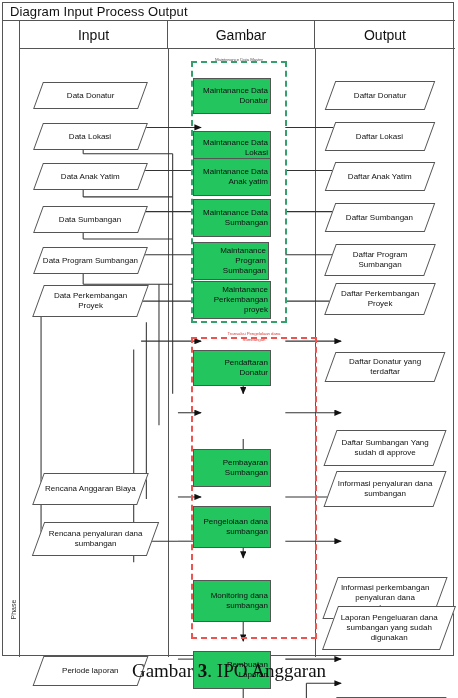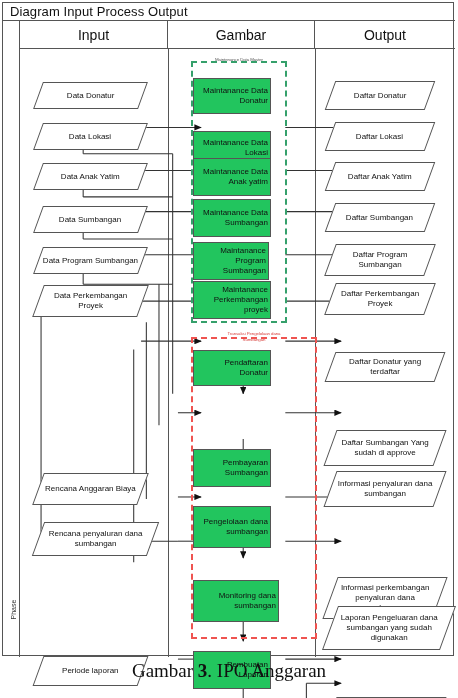--- a/index.html
+++ b/index.html
@@ -205,21 +205,21 @@
     <div class="node proc" style="left:173px;top:193px;width:76px;height:38px;">Maintanance Program Sumbangan</div>
 
     <div class="node proc" style="left:173px;top:232px;width:78px;height:38px;">Maintanance Perkembangan proyek</div>
 
     <div class="node proc" style="left:173px;top:301px;width:78px;height:36px;">Pendaftaran Donatur</div>
 
     <div class="node proc" style="left:173px;top:380px;width:78px;height:38px;margin-top:20px;">Pembayaran Sumbangan</div>
 
     <div class="node proc" style="left:173px;top:457px;width:78px;height:42px;">Pengelolaan dana sumbangan</div>
 
-    <div class="node proc" style="left:173px;top:531px;width:86px;height:42px;">Monitoring dana sumbangan</div>
+    <div class="node proc" style="left:173px;top:531px;width:78px;height:42px;">Monitoring dana sumbangan</div>
 
     <div class="node proc" style="left:173px;top:602px;width:78px;height:38px;">Pembuatan Laporan</div>
 
     <div class="node para" style="left:310px;top:32px;width:100px;height:29px;">
       <span>Daftar Donatur</span>
       </div>
 
     <div class="node para" style="left:310px;top:73px;width:100px;height:29px;">
       <span>Daftar Lokasi</span>
       </div>

